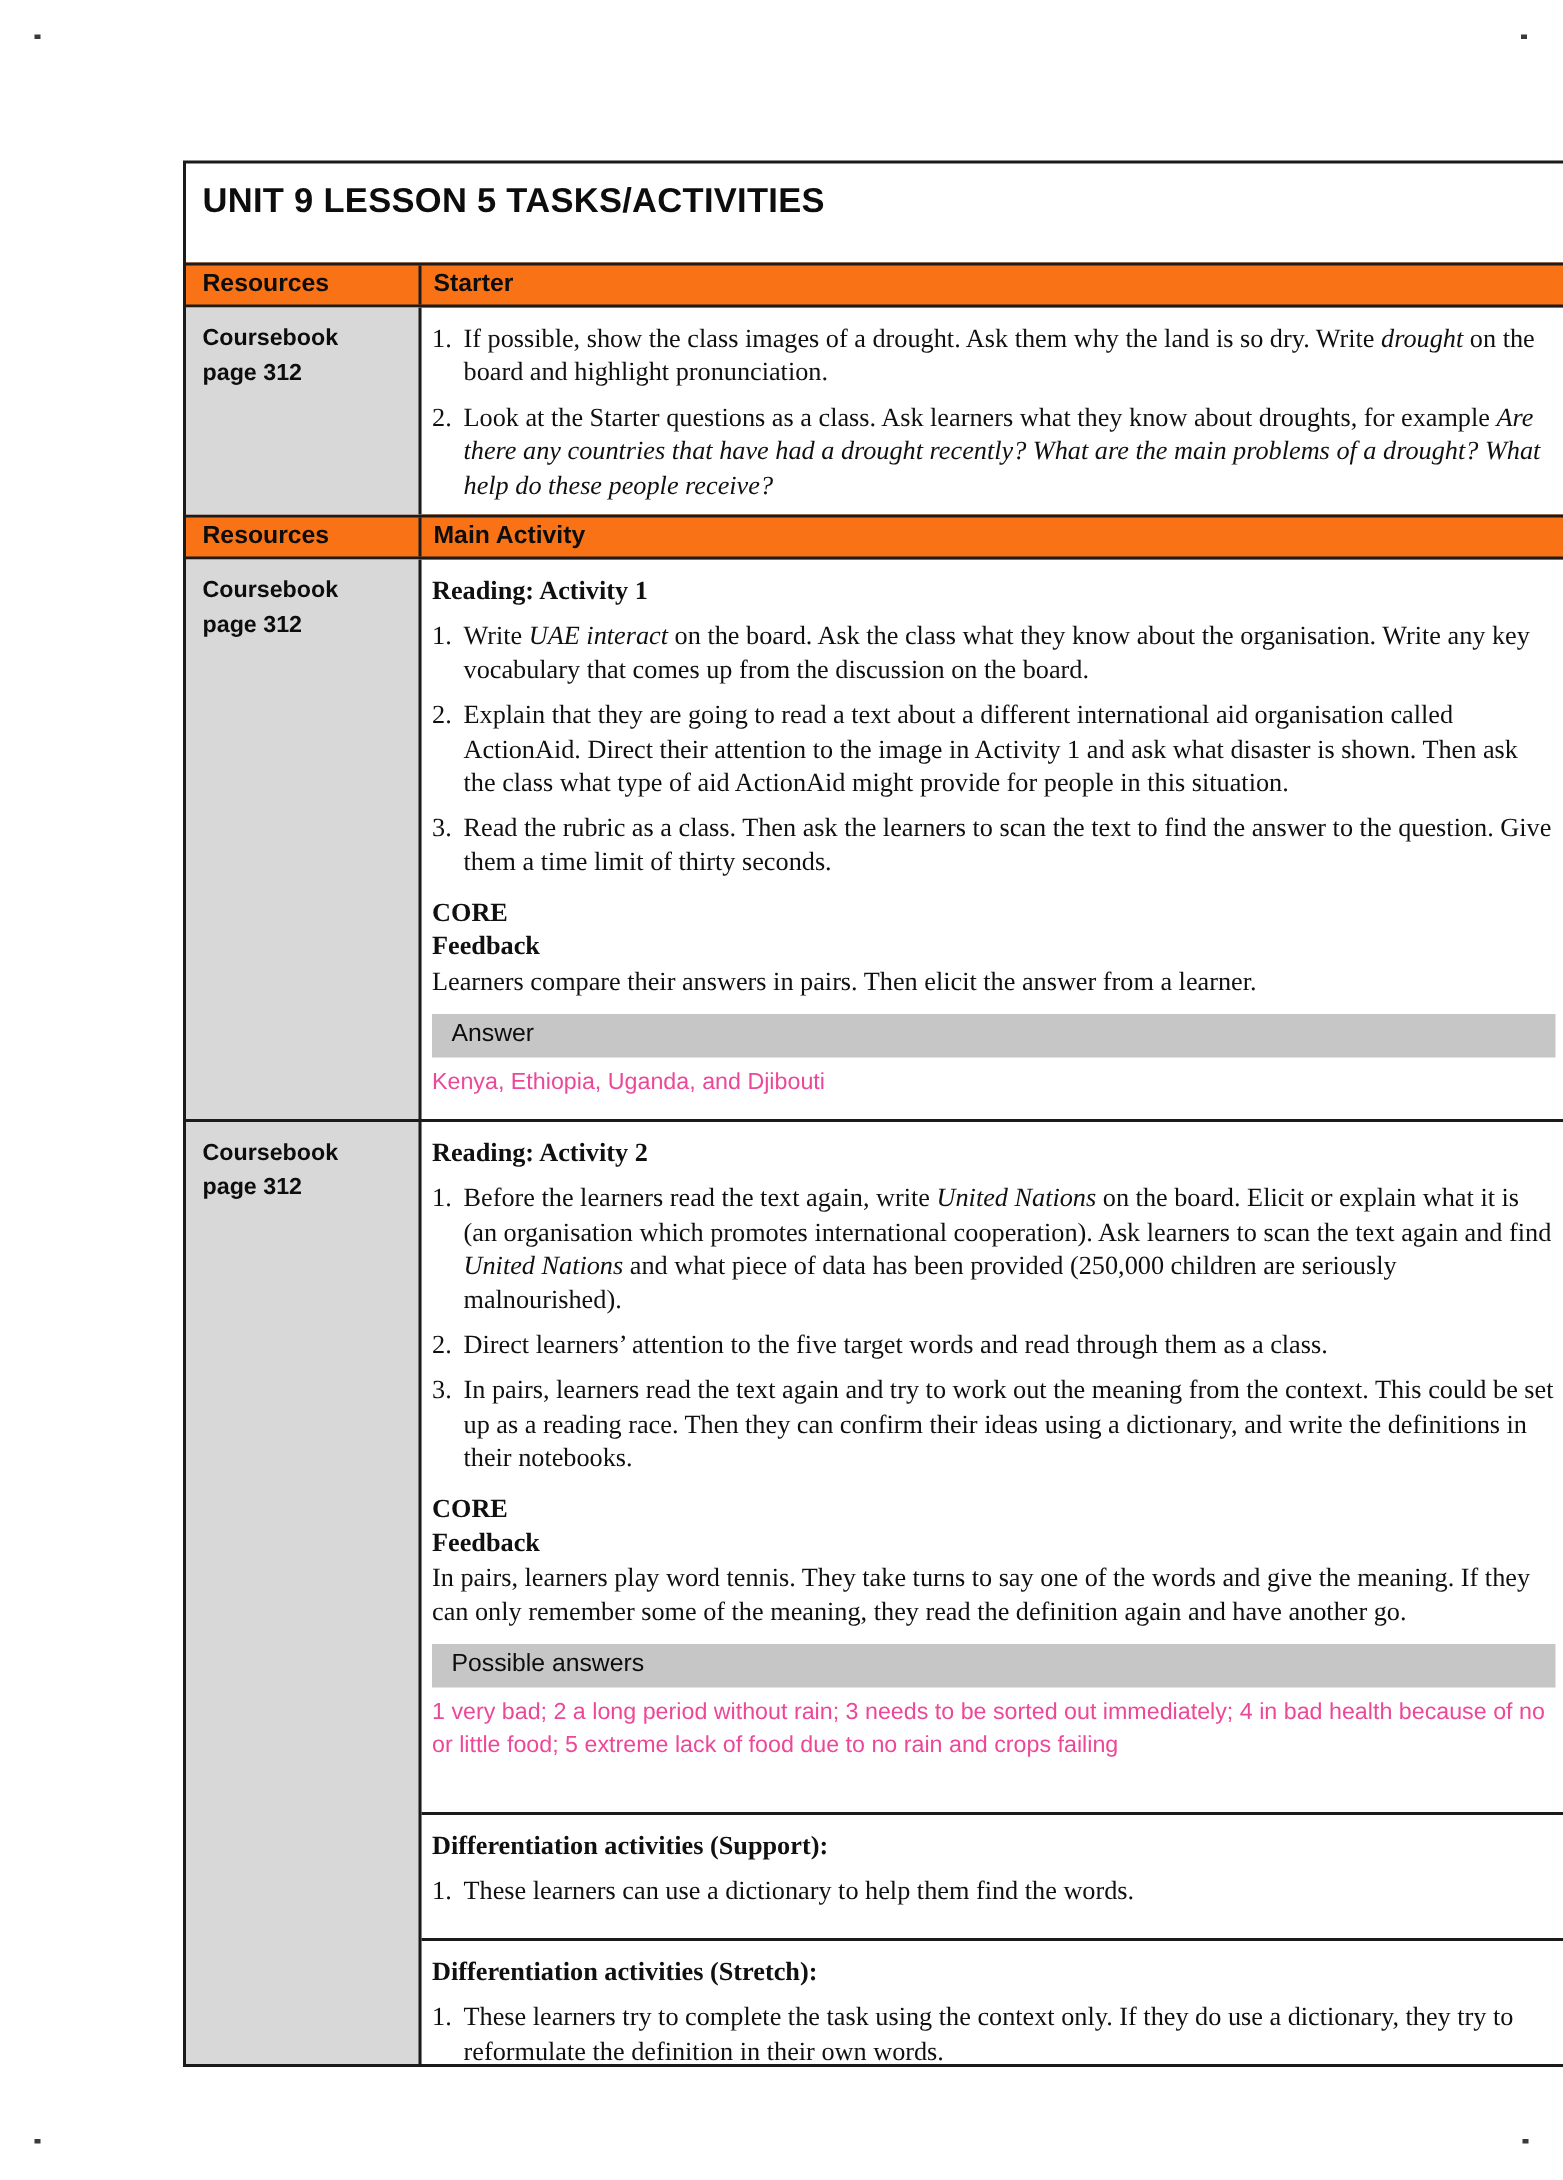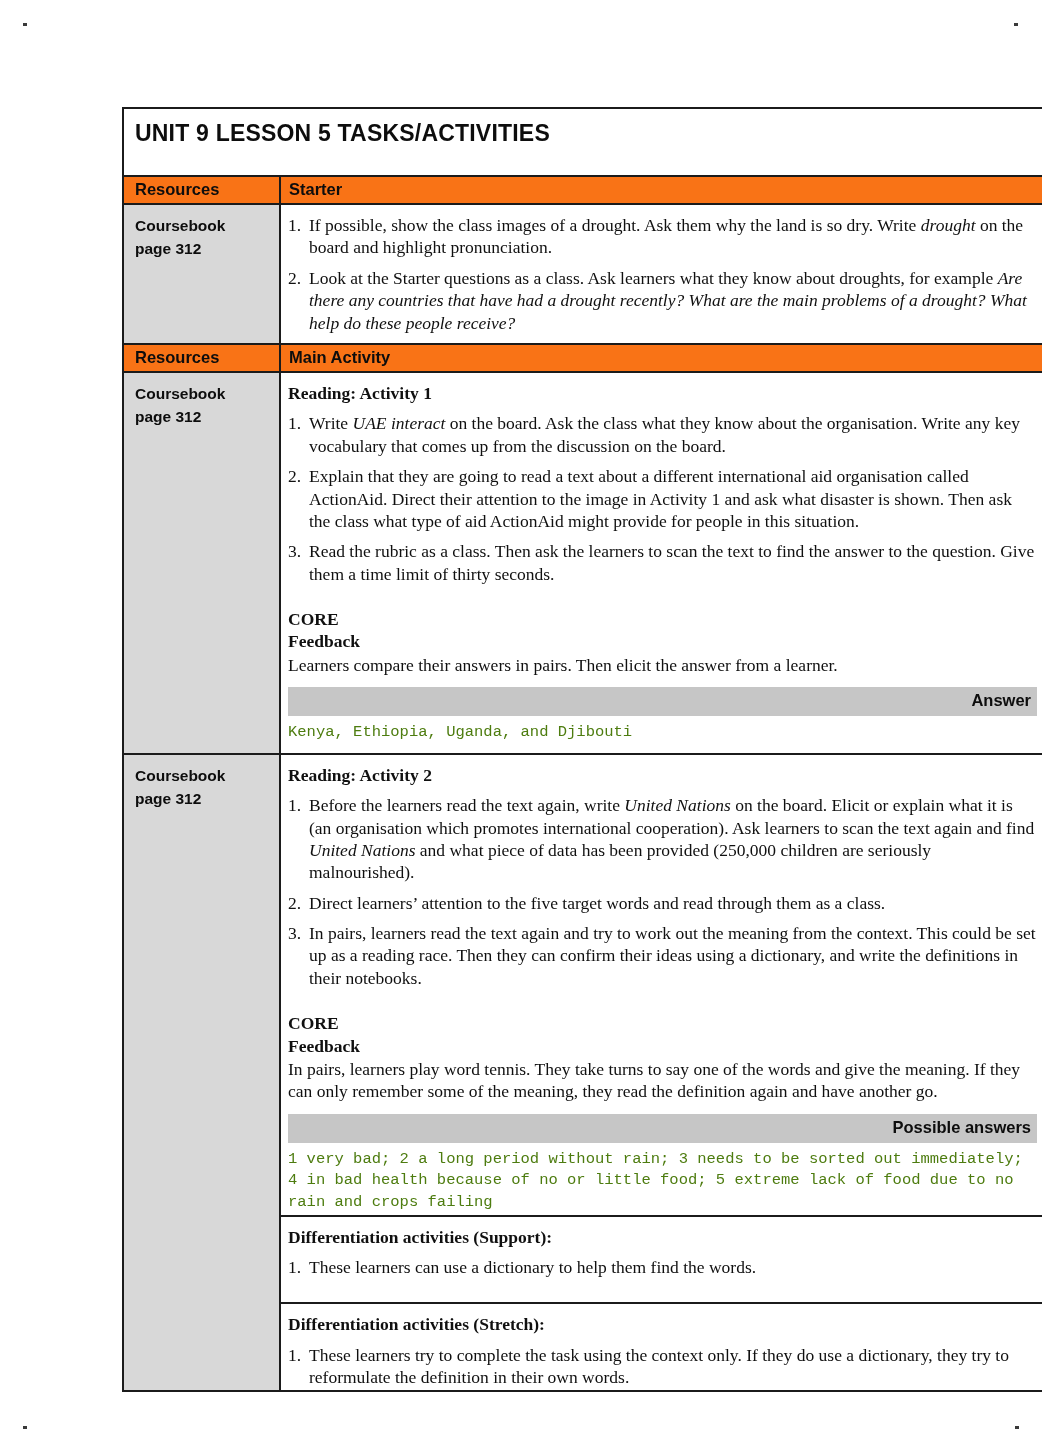--- a/index.html
+++ b/index.html
@@ -60,35 +60,35 @@
     padding:7px 9px 9px 7px;
     font-size:17.5px; line-height:1.28; color:#101010;
   }
   .content-stack { flex:1; display:flex; flex-direction:column; }
   .sub-border-top { border-top:2px solid #1b1b1b; }
 
   .li { display:flex; margin-top:8px; }
   .li .num { width:21px; flex:none; }
   .li .txt { flex:1;font-family:Liberation Serif, serif; }
 
-  .serif-h { font-weight:bold; margin-top:23px; }
+  .serif-h { font-weight:bold; margin-top:12px; }
   .serif-h.first { margin-top:2px; }
   .plain-p { margin-top:1px; }
 
   .ans-bar {
     background:#c6c6c6;
     margin-top:11px;
     padding:3px 6px 5px 13px;
     font-family:"Liberation Sans", sans-serif;
-    font-weight:bold; font-size:16.5px; color:#0d0d0d;text-align:right;
+    font-weight:normal; font-size:16.5px; color:#0d0d0d;
   }
   .ans-text {
     margin-top:6px;
-    font-family:Liberation Mono, monospace;
-    font-size:15.5px; line-height:1.38; color:#4d7c0f;
+    font-family:Liberation Sans, sans-serif;
+    font-size:15.5px; line-height:1.38; color:#ec4899;
   }
   .grow { flex:1; }
 </style>
 </head>
 <body>
 
 <div class="page">
 
   <span class="crop-mark cm-tl"></span>
   <span class="crop-mark cm-tr"></span>

